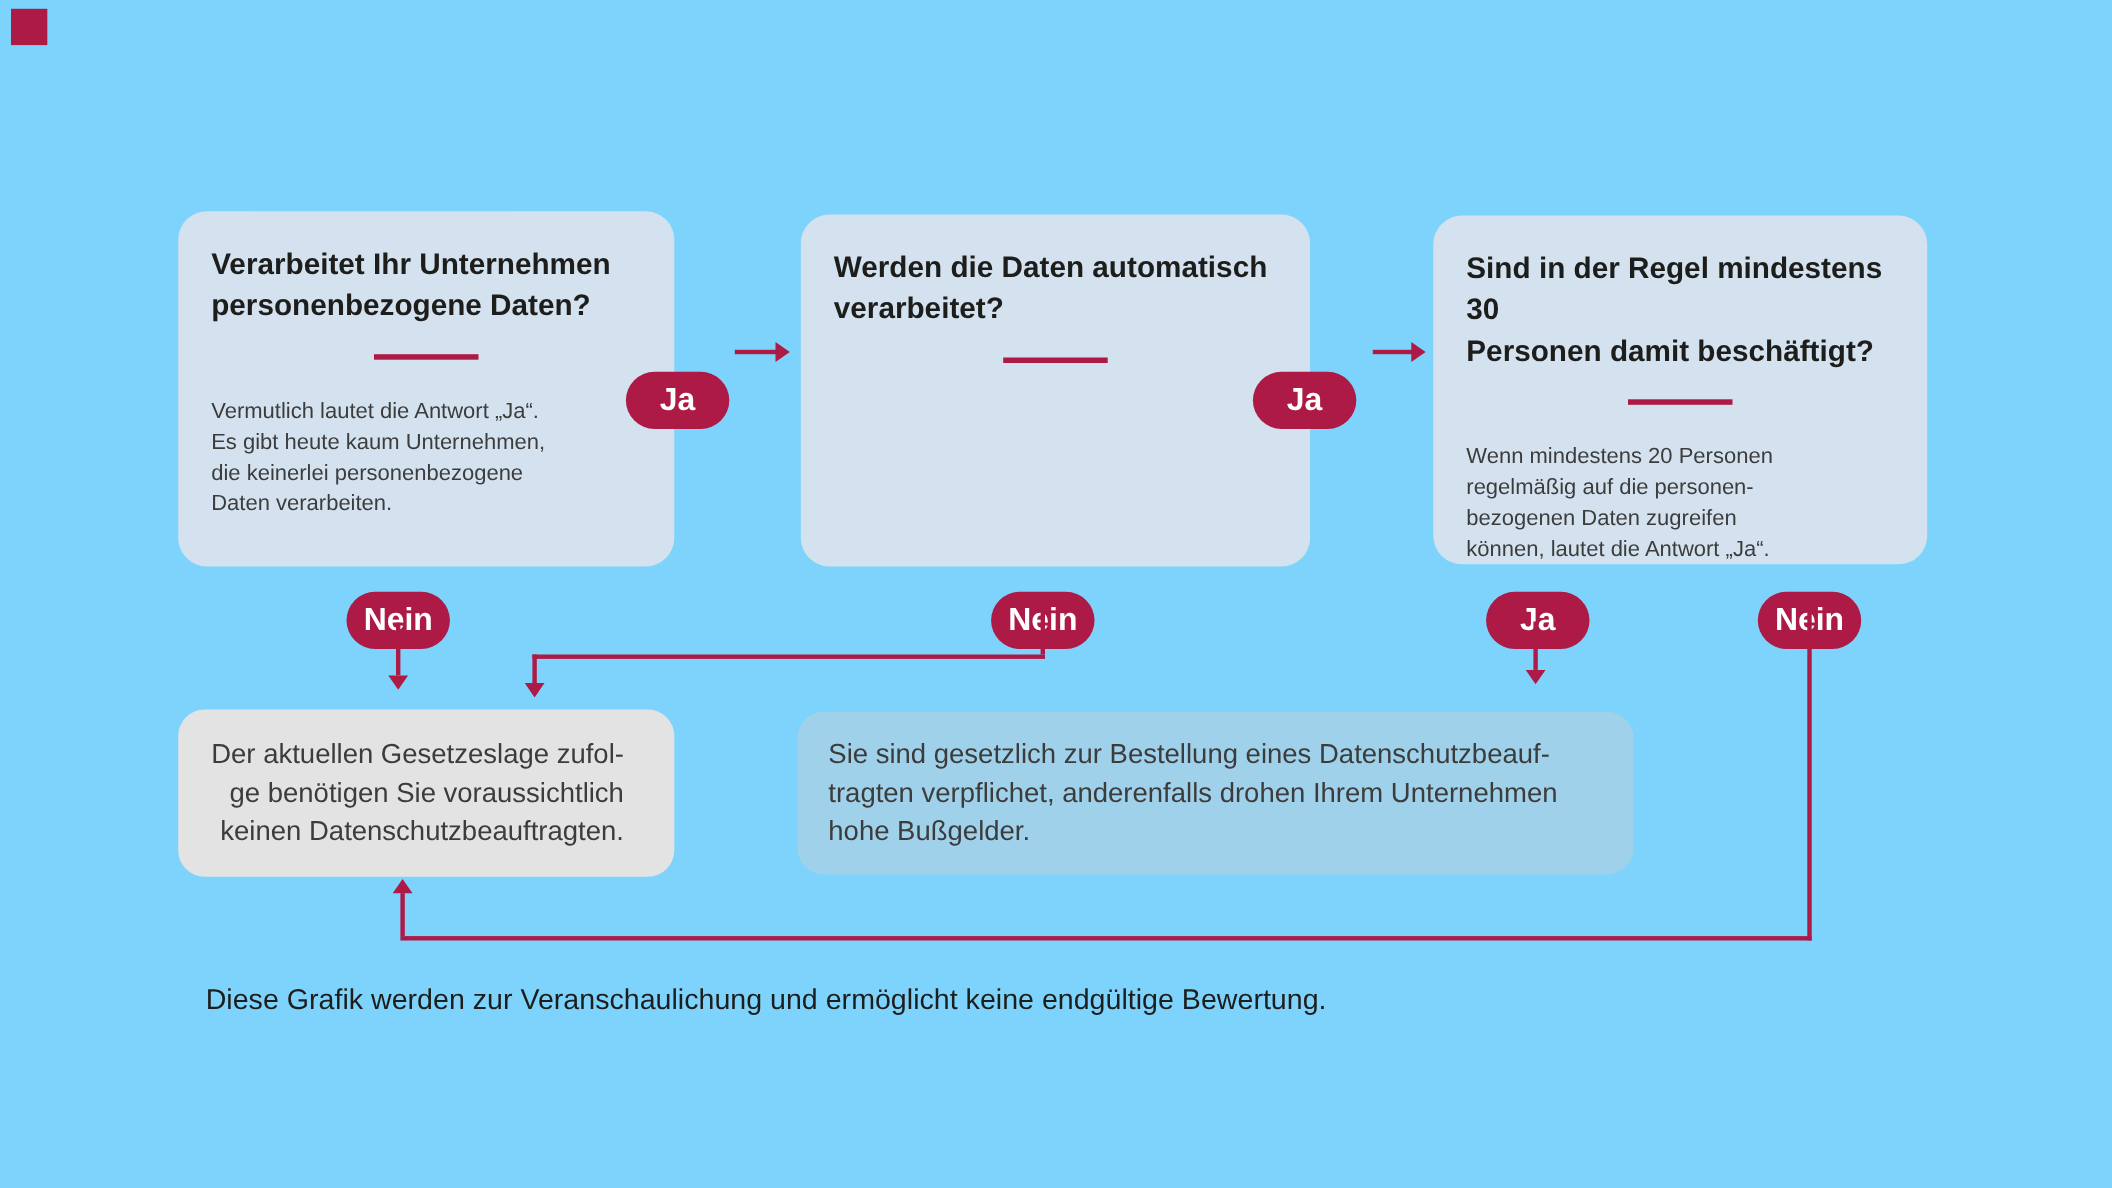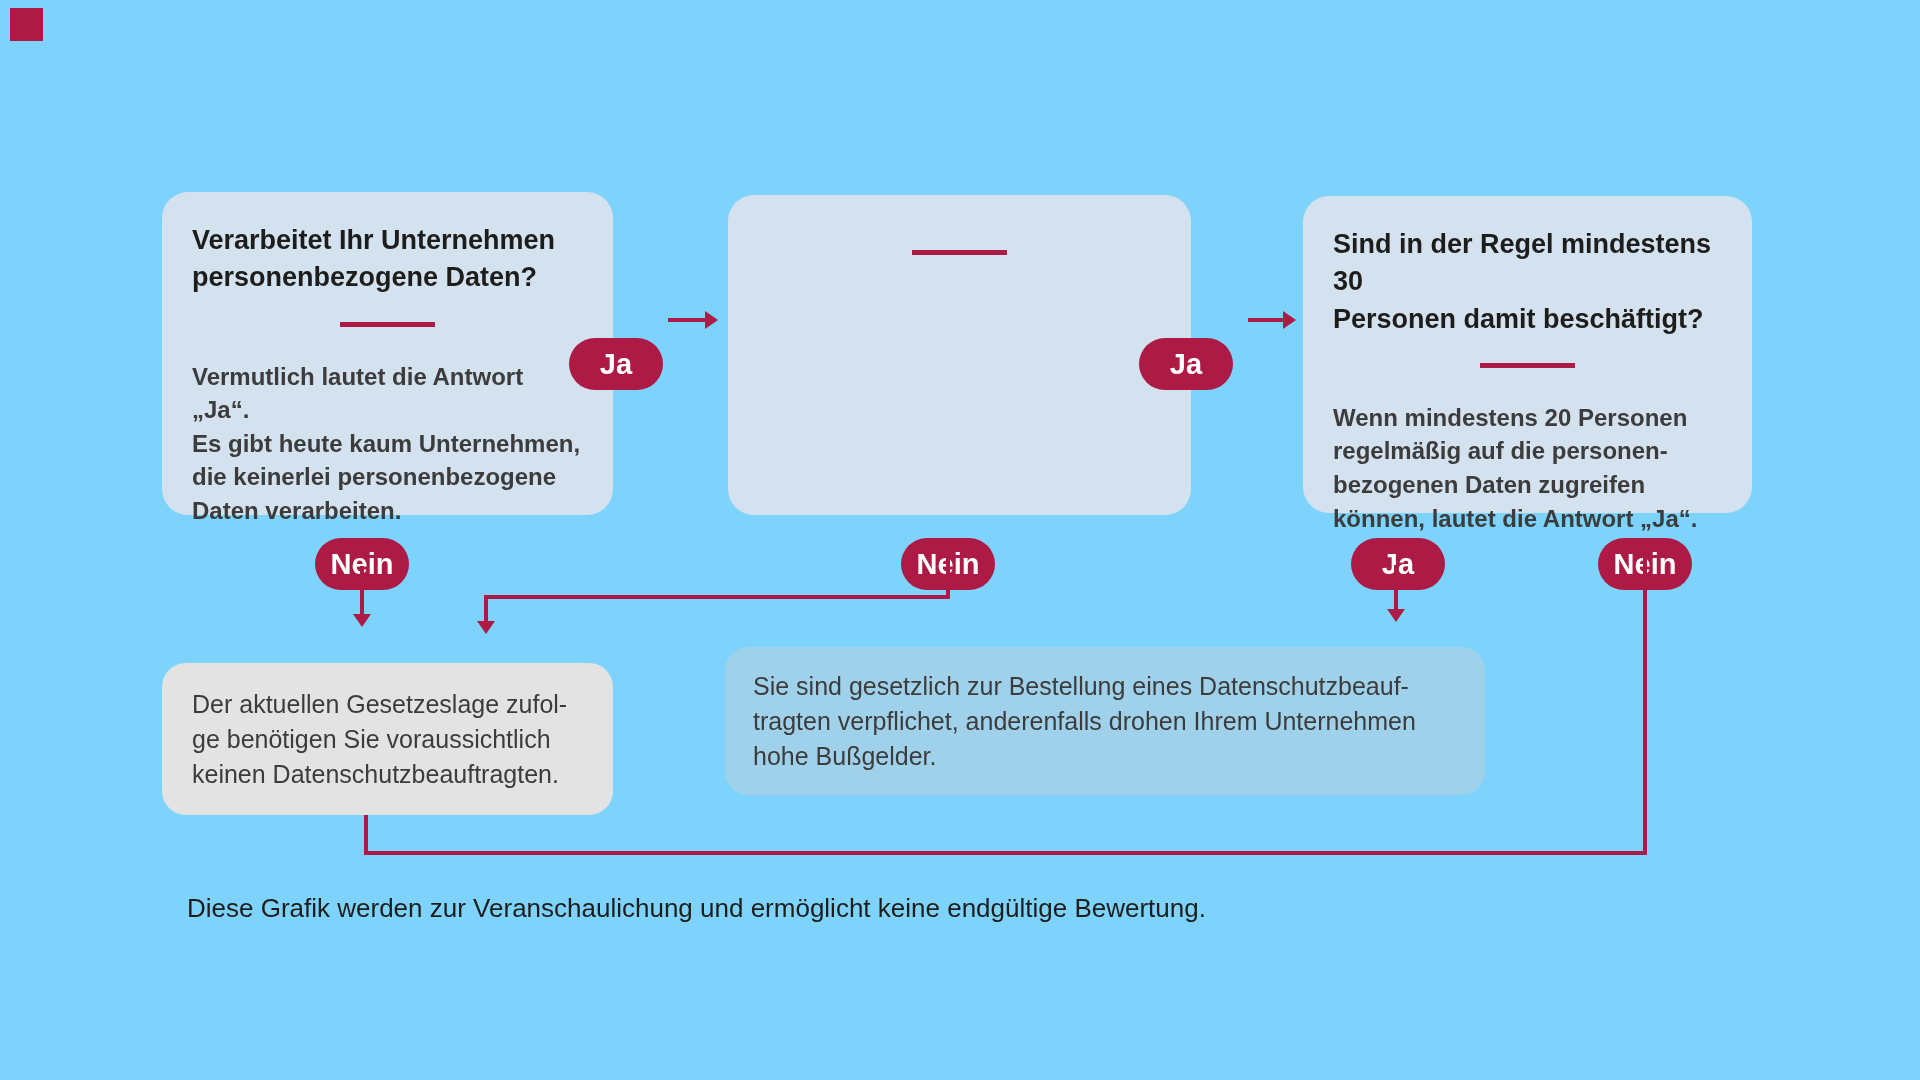--- a/index.html
+++ b/index.html
@@ -4,21 +4,21 @@
 <style>
   html,body{margin:0;padding:0;background:#ffffff;}
   body{font-family:"Liberation Sans", sans-serif;}
   .canvas{position:relative;width:1920px;height:1080px;background:#7dd3fc;overflow:hidden;}
 
   .corner-mark{position:absolute;left:10px;top:8px;width:33px;height:33px;background:#ac1a45;}
 
   .qbox{position:absolute;background:#d3e2ee;border-radius:26px;box-sizing:border-box;padding:30px 30px 0 30px;}
   .qbox .qtitle{font-size:27px;font-weight:700;color:#1d1d1b;line-height:1.38;white-space:pre-line;}
   .qbox .divider{width:95px;height:5px;background:#ac1a45;margin:25px auto 0 auto;}
-  .qbox .qbody{margin-top:33px;font-size:24px;color:#3c3c3c;line-height:1.4;white-space:pre-line;font-weight:bold;}
+  .qbox .qbody{margin-top:33px;font-size:20px;color:#3c3c3c;line-height:1.4;white-space:pre-line;}
 
   .badge{position:absolute;width:94px;height:52px;background:#ac1a45;border-radius:26px;
          display:flex;align-items:center;justify-content:center;
          color:#ffffff;font-size:29px;font-weight:700;margin-top:44px;}
 
   .rbox{position:absolute;border-radius:24px;box-sizing:border-box;
         display:flex;align-items:center;}
   .rbox .rtext{font-size:25px;color:#3c3c3c;line-height:1.4;white-space:pre-line;}
   .rbox-neutral{background:#e3e3e3;}
   .rbox-warning{background:#a0d1ea;}
@@ -43,20 +43,22 @@
     <div class="qtitle">Verarbeitet Ihr Unternehmen
 personenbezogene Daten?</div>
     <div class="divider"></div>
     <div class="qbody">Vermutlich lautet die Antwort „Ja“.
 Es gibt heute kaum Unternehmen,
 die keinerlei personenbezogene
 Daten verarbeiten.</div>
   </div>
 
   <div class="qbox" style="left:728px;top:195px;width:463px;height:320px;">
+    <div class="qtitle">Werden die Daten automatisch
+verarbeitet?</div>
     <div class="divider"></div>
   </div>
 
   <div class="qbox" style="left:1303px;top:196px;width:449px;height:317px;">
     <div class="qtitle">Sind in der Regel mindestens 30
 Personen damit beschäftigt?</div>
     <div class="divider"></div>
     <div class="qbody">Wenn mindestens 20 Personen
 regelmäßig auf die personen-
 bezogenen Daten zugreifen
@@ -85,21 +87,21 @@
   <div class="vline" style="left:1394px;top:565px;height:44px;"></div>
   <div class="head head-down" style="left:1387px;top:609px;"></div>
 
   <div class="badge" style="left:1598px;top:494px;">Nein</div>
 
   <div class="vline" style="left:1643px;top:548px;height:307px;"></div>
   <div class="hline" style="left:364px;top:851px;width:1283px;"></div>
   <div class="vline" style="left:364px;top:812px;height:39px;"></div>
   <div class="head head-up" style="left:357px;top:799px;"></div>
 
-  <div class="rbox rbox-neutral" style="left:162px;top:663px;width:451px;height:152px;padding:20px 30px;">
+  <div class="rbox rbox-neutral" style="left:162px;top:645px;width:451px;height:152px;padding:20px 30px;text-align:right;">
     <div class="rtext">Der aktuellen Gesetzeslage zufol-
 ge benötigen Sie voraussichtlich
 keinen Datenschutzbeauftragten.</div>
   </div>
 
   <div class="rbox rbox-warning" style="left:725px;top:647px;width:760px;height:148px;padding:20px 28px;">
     <div class="rtext">Sie sind gesetzlich zur Bestellung eines Datenschutzbeauf-
 tragten verpflichet, anderenfalls drohen Ihrem Unternehmen
 hohe Bußgelder.</div>
   </div>

